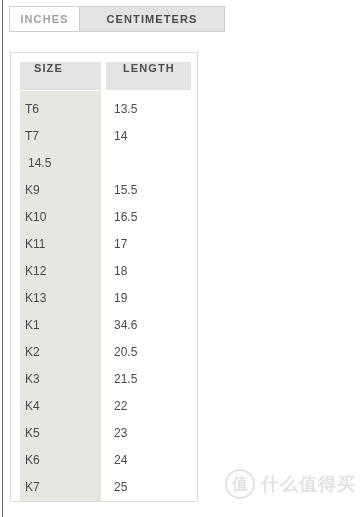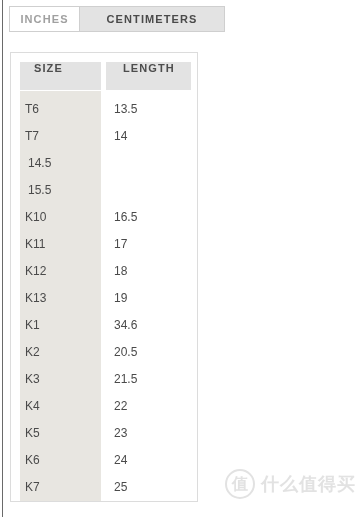--- a/index.html
+++ b/index.html
@@ -219,20 +219,21 @@
           <div class="cell cell-length">13.5</div>
         </div>
         <div class="row">
           <div class="cell cell-size">T7</div>
           <div class="cell cell-length">14</div>
         </div>
         <div class="row">
           <div class="cell cell-length">14.5</div>
         </div>
         <div class="row">
+          <div class="cell cell-size">K9</div>
           <div class="cell cell-length">15.5</div>
         </div>
         <div class="row">
           <div class="cell cell-size">K10</div>
           <div class="cell cell-length">16.5</div>
         </div>
         <div class="row">
           <div class="cell cell-size">K11</div>
           <div class="cell cell-length">17</div>
         </div>

